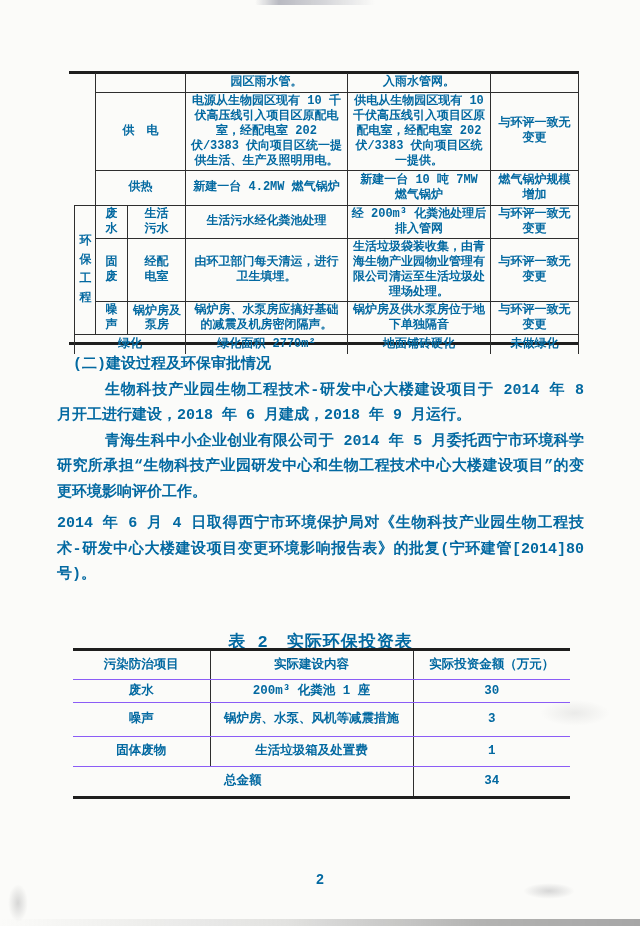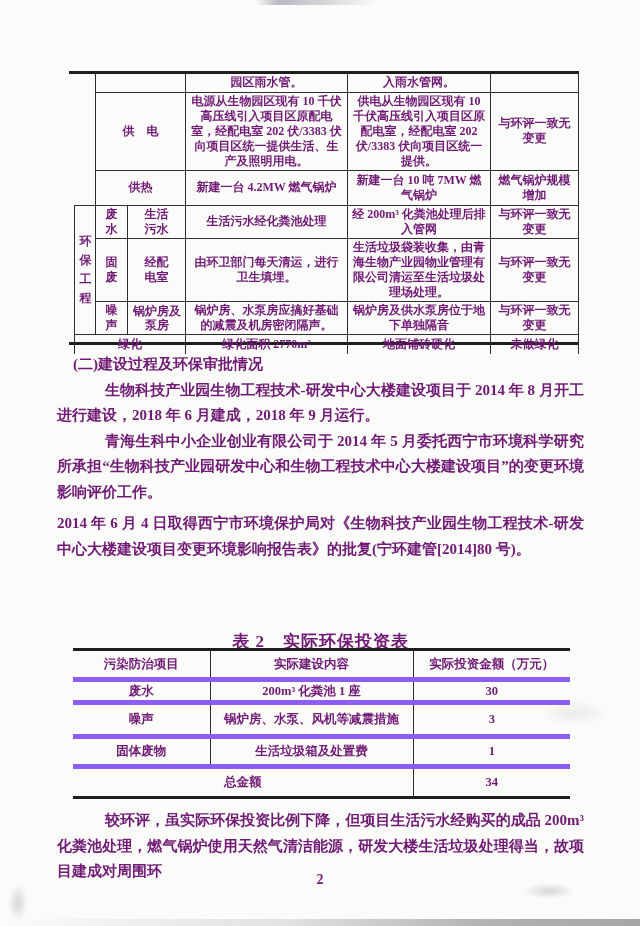--- a/index.html
+++ b/index.html
@@ -1,22 +1,22 @@
 <!DOCTYPE html>
 <html><head>
 <meta charset="utf-8">
 <style>
   html,body{margin:0;padding:0;}
   .page{
     position:relative;
     width:640px;height:926px;
     background:#fbfbf9;
     overflow:hidden;
-    font-family:Liberation Serif, serif;
-    color:#701a75;
+    font-family:Liberation Mono, monospace;
+    color:#0369a1;
   }
   
   .artifact{position:absolute;pointer-events:none;}
   .top-smudge{left:255px;top:0;width:120px;height:5px;
     background:linear-gradient(to right,rgba(150,152,165,0),rgba(130,132,148,.55) 20%,rgba(150,152,165,.35) 60%,rgba(150,152,165,0));
     border-radius:2px;filter:blur(.4px);}
   .bottom-strip{left:0;bottom:0;width:640px;height:7px;
     background:linear-gradient(to right,rgba(140,140,140,0) 0%,rgba(150,150,150,.25) 45%,rgba(120,120,120,.55) 75%,rgba(110,110,110,.6) 100%);
     filter:blur(.6px);}
   .blob1{left:523px;top:883px;width:52px;height:16px;border-radius:50%;
@@ -64,21 +64,21 @@
   .t2-caption{
     position:absolute;left:57px;top:630px;width:527px;
     text-align:center;font-size:17px;font-weight:700;letter-spacing:1px;
   }
   table.t2{
     position:absolute;left:73px;top:648px;width:497px;
     border-collapse:collapse;table-layout:fixed;
     font-size:12.5px;line-height:15px;font-weight:600;
   }
   table.t2 td{
-    border:none;border-bottom:5px solid #8b5cf6;
+    border:none;border-bottom:1px solid #8b5cf6;
     text-align:center;vertical-align:middle;padding:1px 3px;
   }
   table.t2 tr.hd td{border-top:3px solid #1e1e1e;}
   table.t2 tr.tt td{border-bottom:3px solid #1e1e1e;}
   table.t2 td.vr{border-right:1px solid #2e2e2e;}
 
   .closing{
     position:absolute;left:57px;top:808px;width:527px;
     font-size:15px;line-height:25.5px;font-weight:600;text-align:justify;
   }
@@ -214,19 +214,16 @@
       <td class="vr">生活垃圾箱及处置费</td>
       <td>1</td>
     </tr>
     <tr class="tt" style="height:31px">
       <td class="vr" colspan="2">总金额</td>
       <td>34</td>
     </tr>
   </tbody>
     </table>
 
-  <div class="closing">
-    <p class="indent">较环评，虽实际环保投资比例下降，但项目生活污水经购买的成品 200m³ 化粪池处理，燃气锅炉使用天然气清洁能源，研发大楼生活垃圾处理得当，故项目建成对周围环</p>
-  </div>
 
   <div class="pagenum">2</div>
 
 </div>
 
 </body></html>

